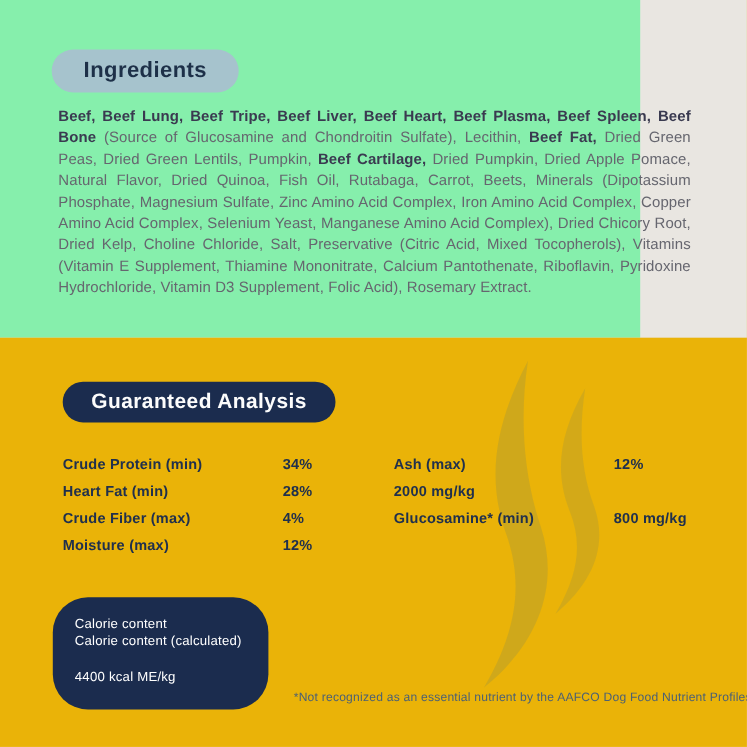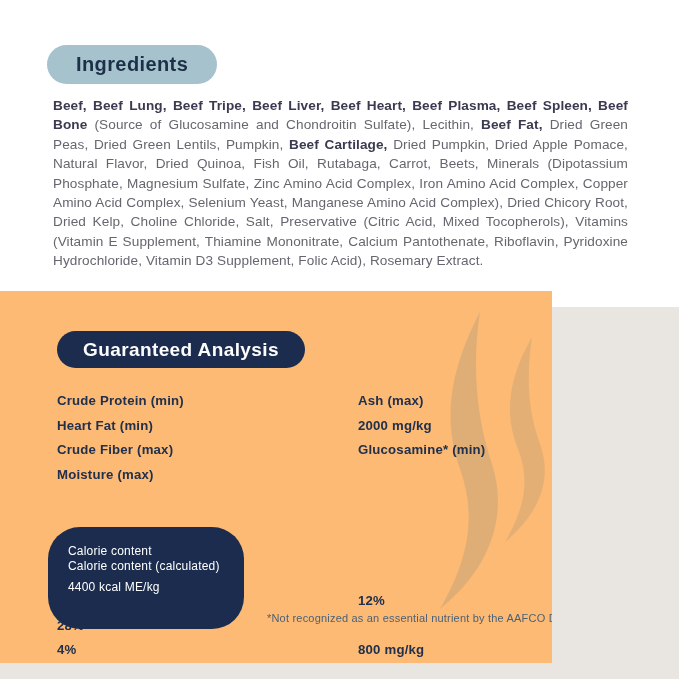--- a/index.html
+++ b/index.html
@@ -2,26 +2,27 @@
 <html><head>
 <meta charset="utf-8">
 <style>
   html,body{margin:0;padding:0;}
   body{
     width:679px;height:679px;position:relative;overflow:hidden;
     font-family:"Liberation Sans",sans-serif;
     background:#e9e6e1;
   }
   .section-top{
-    position:absolute;left:0;top:0;width:679px;height:307px;
-    background:#ffffff;
+    position:absolute;left:0;top:0;width:566px;height:307px;
+    background:#86efac;
+    padding-left:16px;
   }
   .section-bottom{
-    position:absolute;left:0;top:291px;width:552px;height:372px;
-    background:#fdba74;overflow:hidden;
+    position:absolute;left:0;top:307px;width:679px;height:372px;
+    background:#eab308;overflow:hidden;
   }
   .watermark{
     position:absolute;left:420px;top:8px;width:210px;height:350px;
     pointer-events:none;
   }
   .pill{
     display:inline-flex;align-items:center;justify-content:center;
     border-radius:22px;font-weight:700;letter-spacing:.4px;white-space:nowrap;
   }
   .pill-light{
@@ -36,34 +37,33 @@
     position:absolute;left:53px;top:96px;width:575px;margin:0;
     font-size:13.6px;line-height:19.4px;text-align:justify;
     color:#66666f;letter-spacing:.1px;
   }
   .seg-bold{font-weight:700;color:#3a3a50;}
   .ga-table{
     position:absolute;left:57px;top:103px;width:578px;
     display:grid;grid-template-columns:301px 1fr;
   }
   .ga-row{
-    display:flex;align-items:flex-start;height:24.5px;
+    display:flex;align-items:center;height:24.5px;
     font-size:13.2px;font-weight:700;color:#20304d;line-height:14px;
     letter-spacing:.2px;
-    flex-direction:column;
   }
   .ga-label{flex:0 0 200px;}
   .ga-value{flex:1;}
   .calorie-box{
     position:absolute;left:48px;top:236px;width:196px;height:102px;
     box-sizing:border-box;border-radius:32px;background:#1b2c4e;
     color:#ffffff;padding:17px 12px 0 20px;
     font-size:12px;line-height:15px;letter-spacing:.2px;
   }
-  .cal-vals{margin-top:6px;}
+  .cal-vals{margin-top:18px;}
   .footnote{
     position:absolute;left:267px;top:321px;
     font-size:11px;color:#4c6174;letter-spacing:.2px;white-space:nowrap;
   }
 </style>
 </head>
 <body>
 
 <div class="section-top">
   <div class="pill pill-light">

